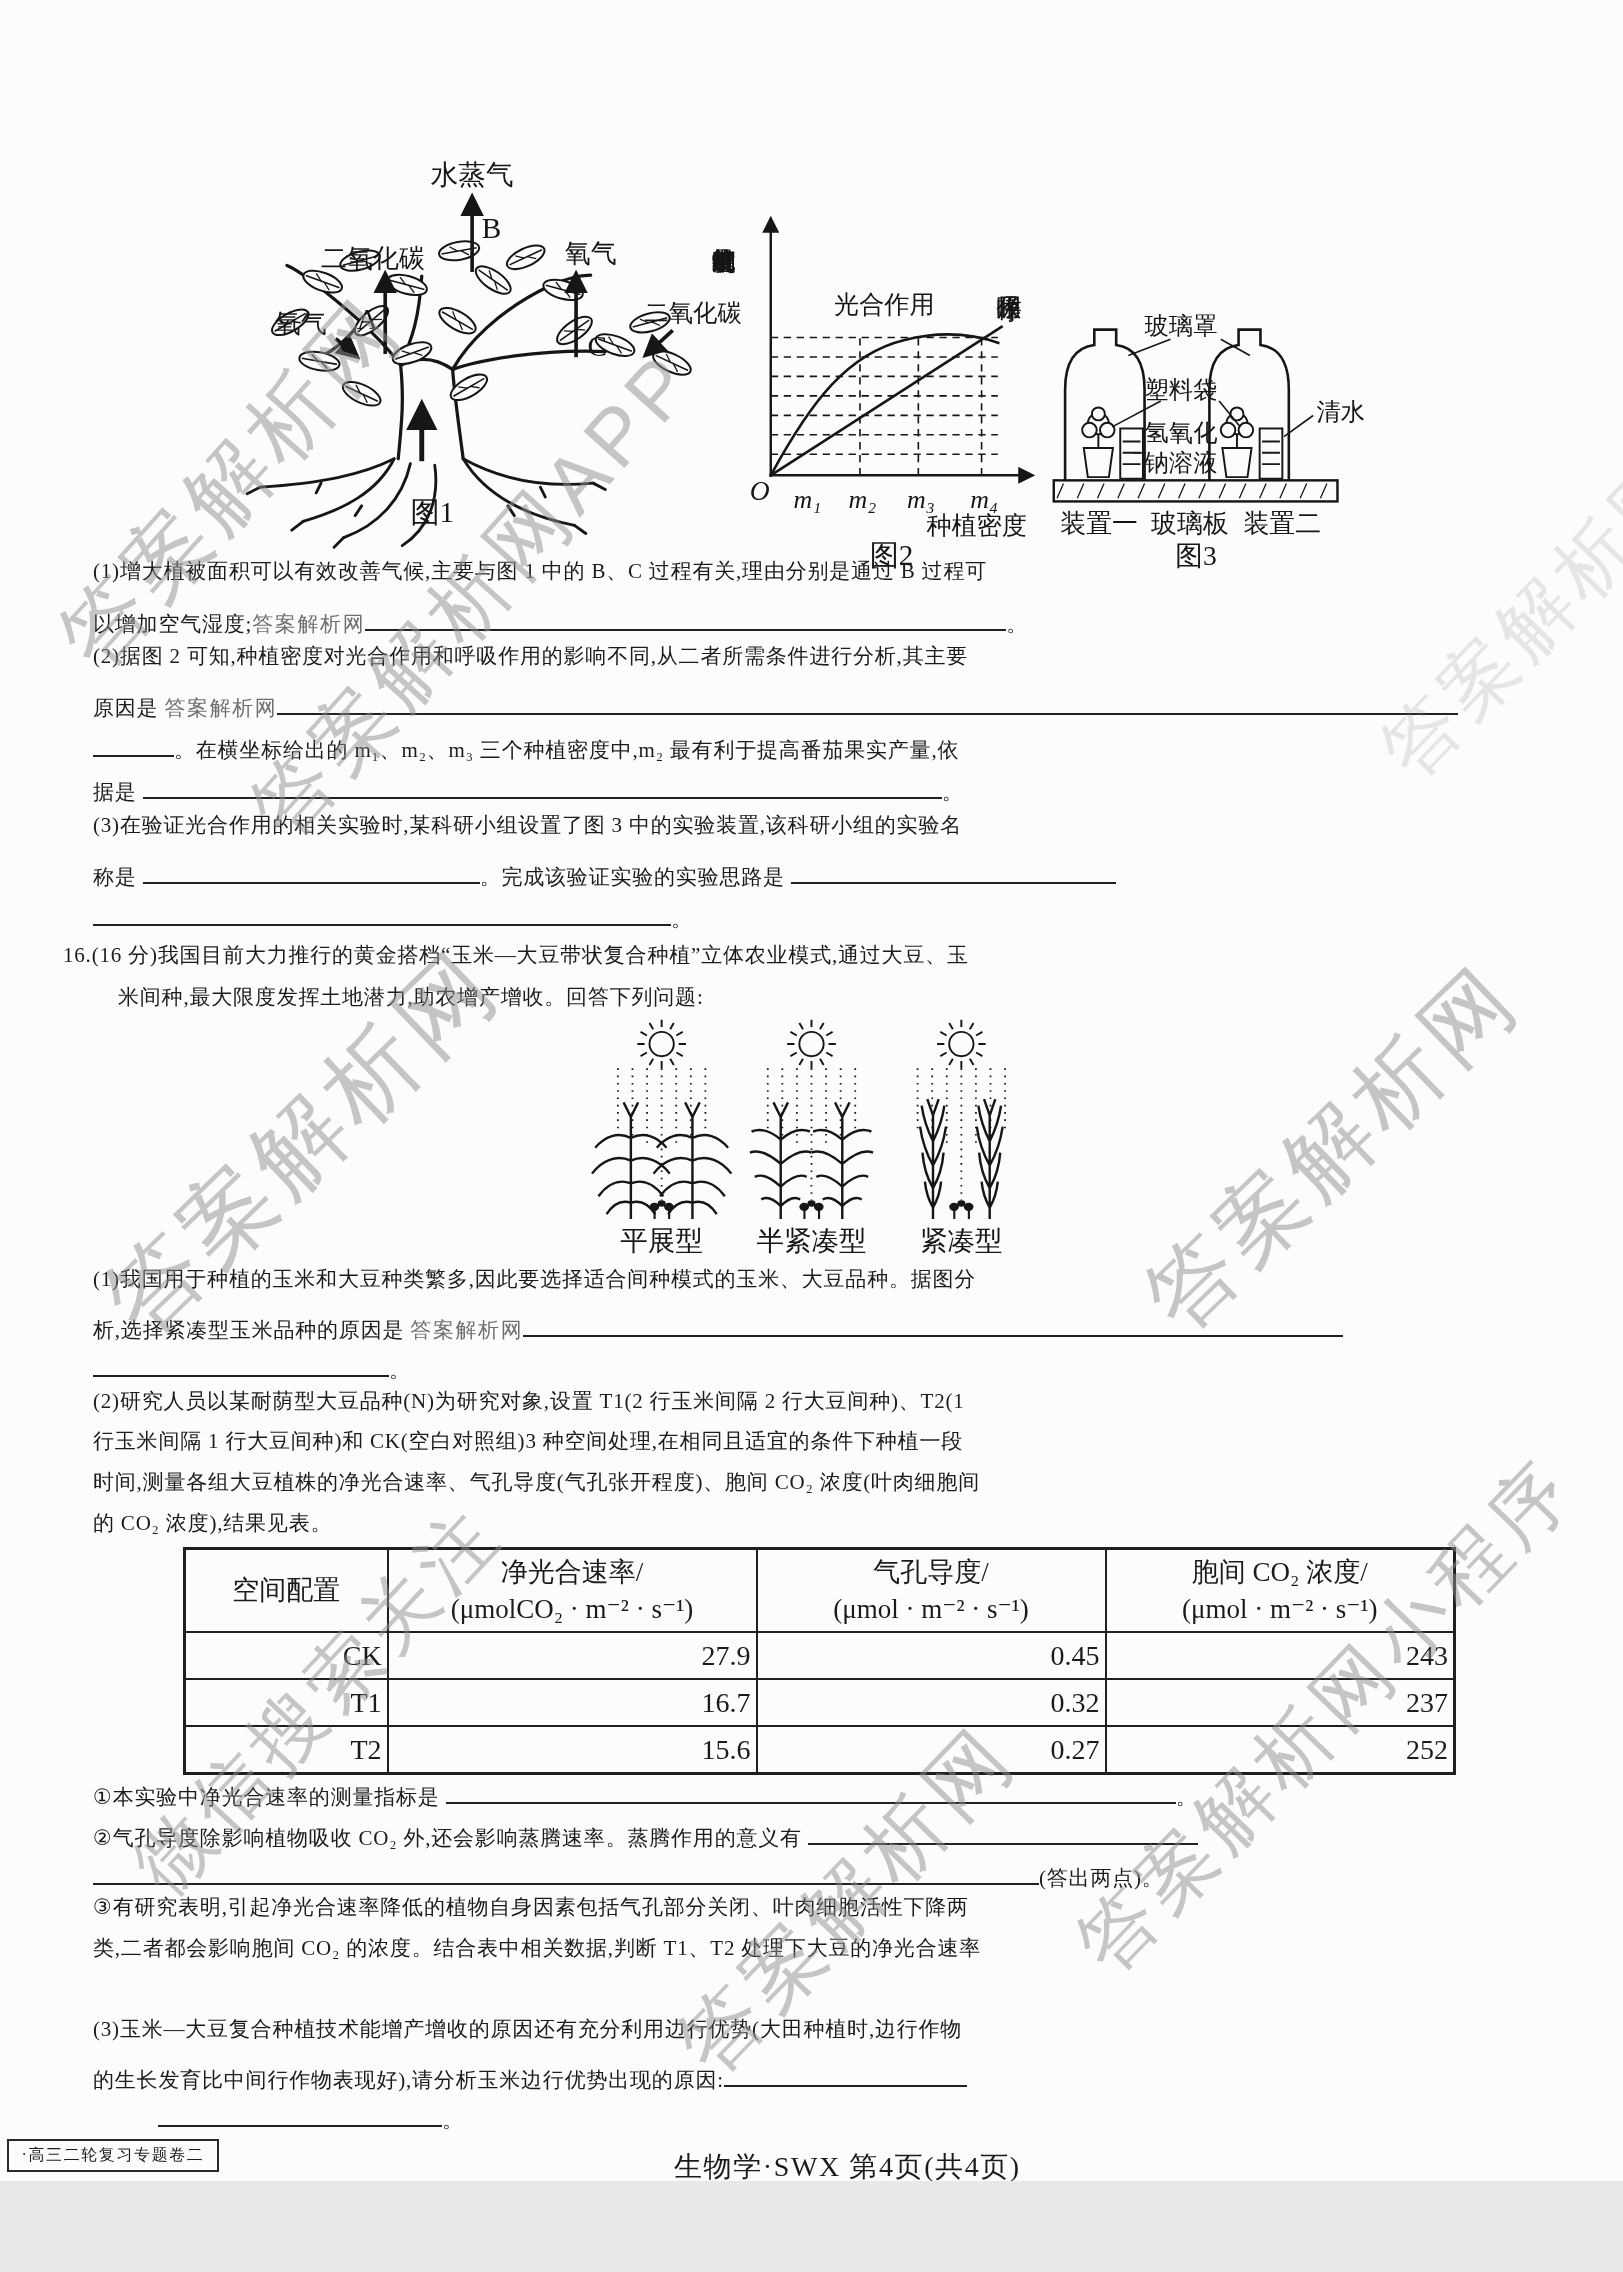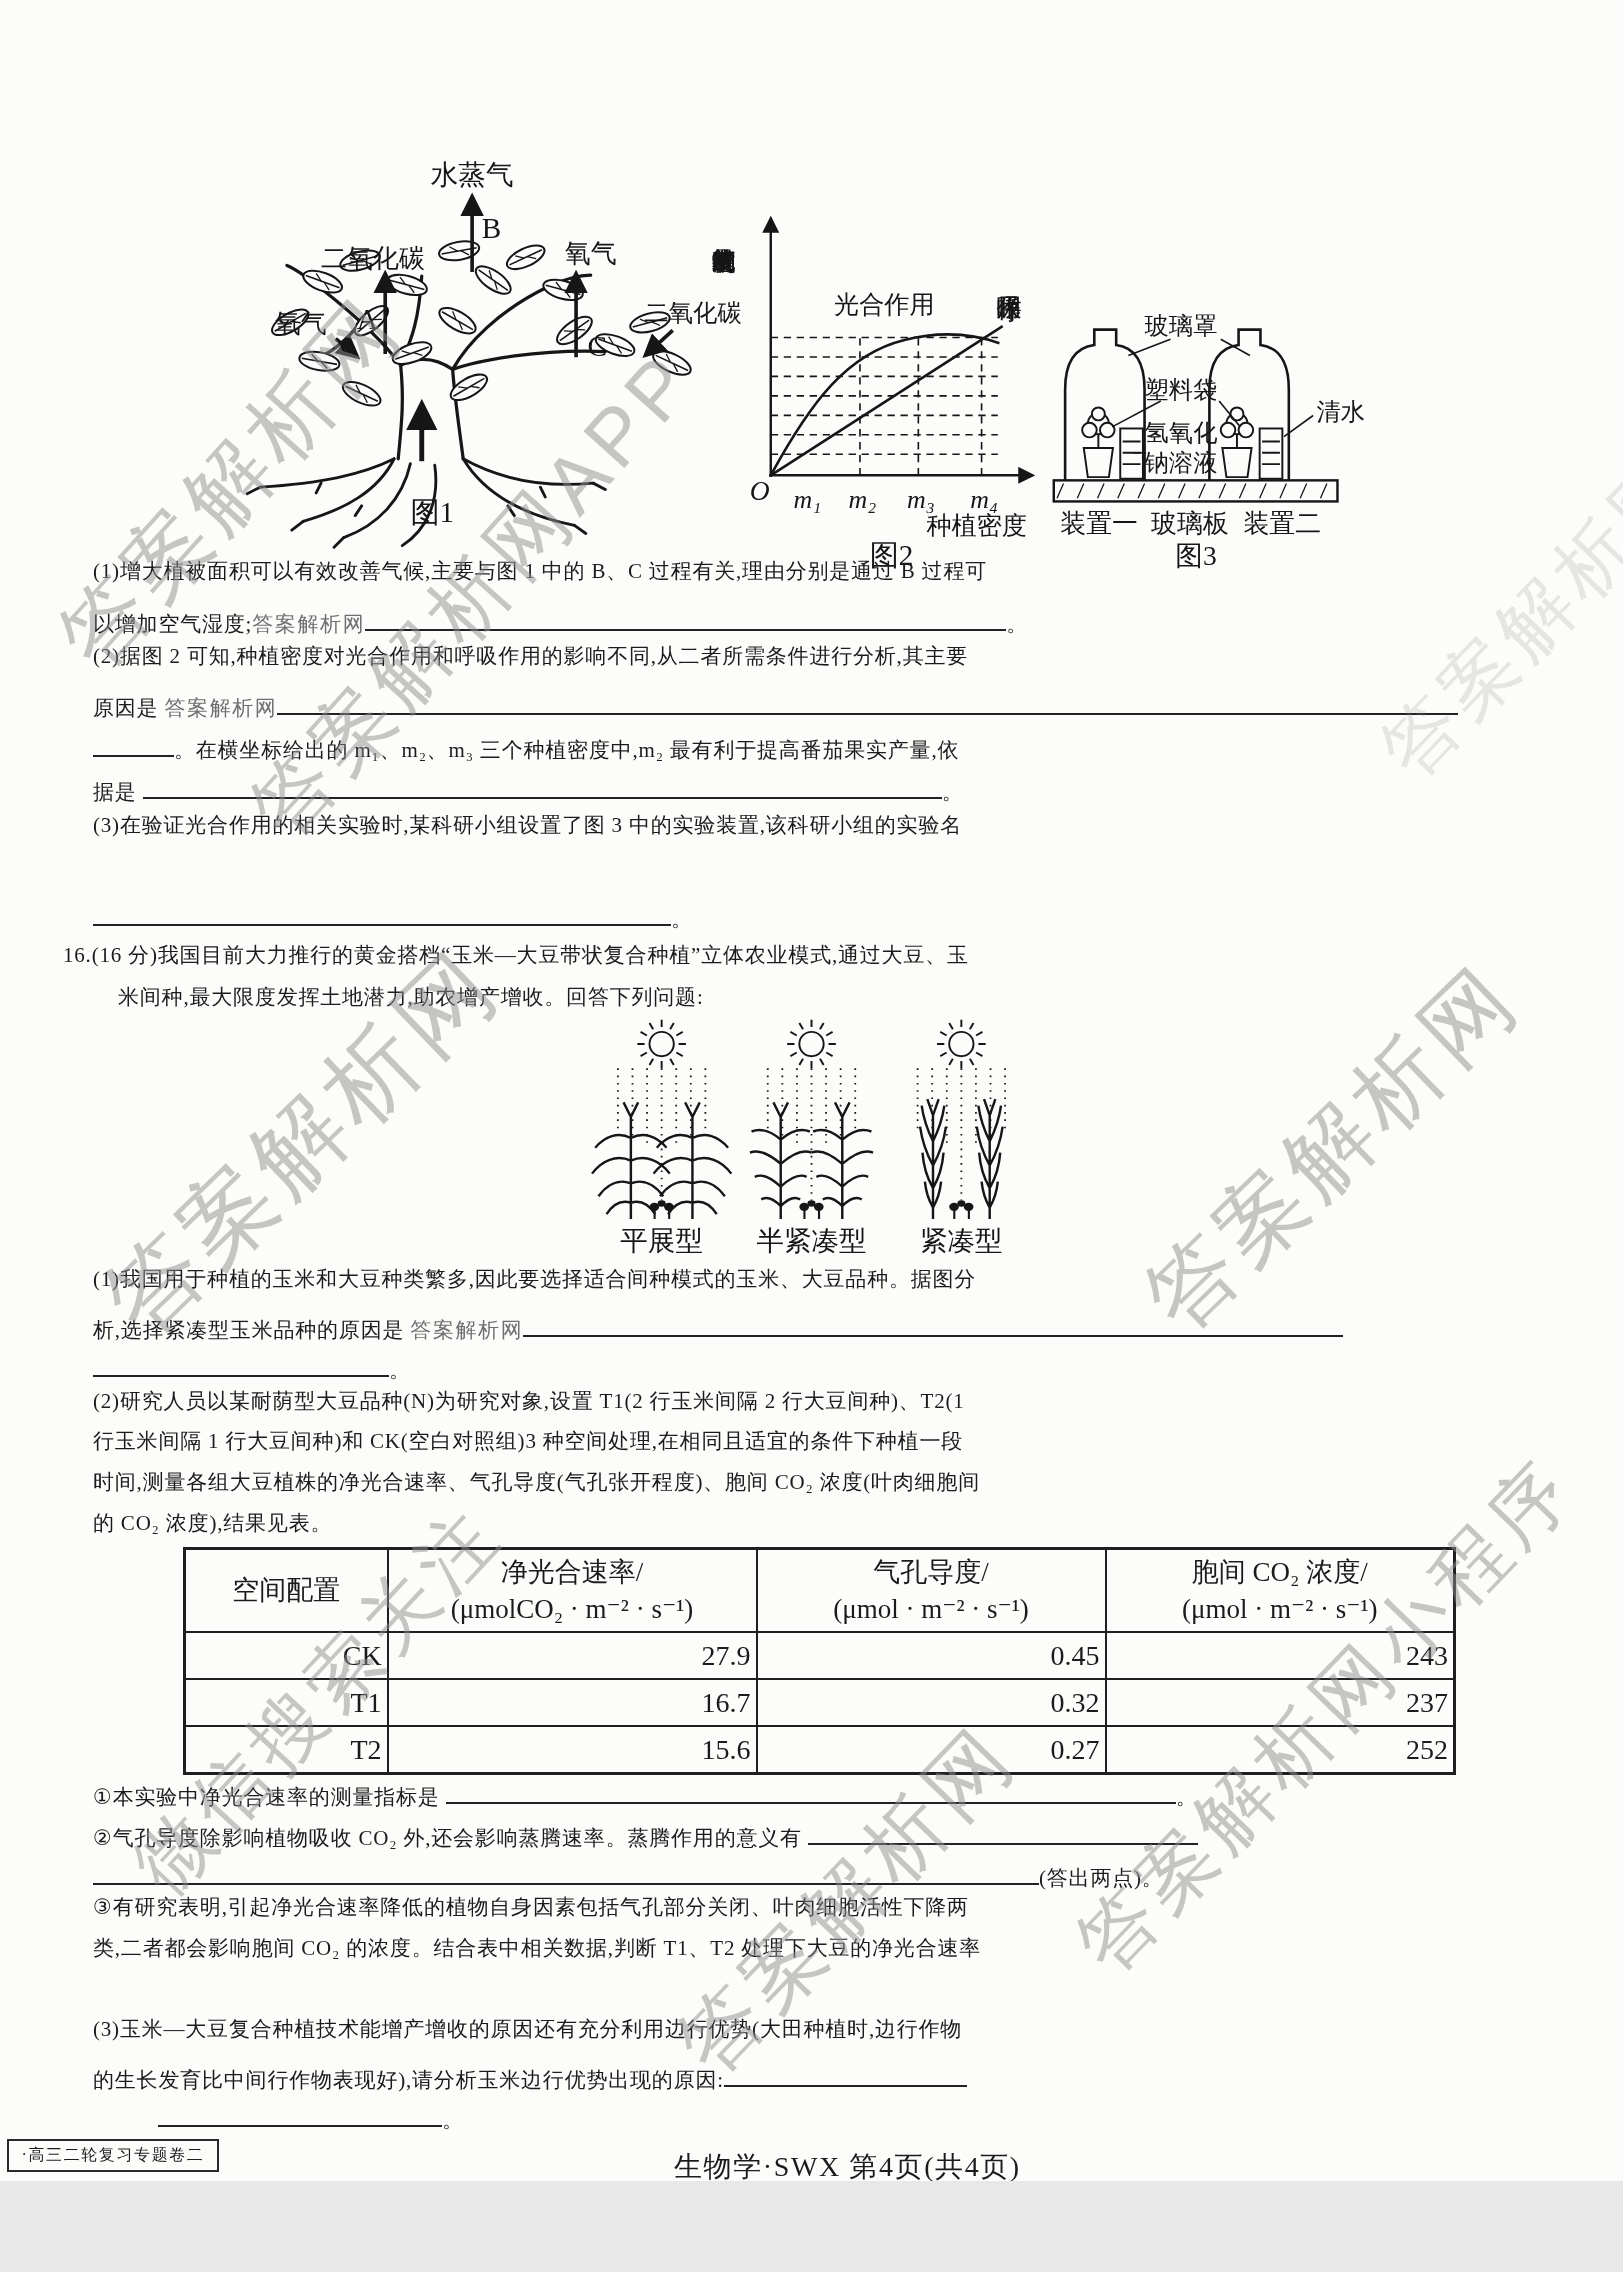--- a/index.html
+++ b/index.html
@@ -255,20 +255,21 @@
     </svg>
   </div>
 
   <div class="tline" style="left:93px;top:558px"><span class="t">(1)增大植被面积可以有效改善气候,主要与图 1 中的 B、C 过程有关,理由分别是通过 B 过程可</span></div>
   <div class="tline" style="left:93px;top:601px"><span class="t">以增加空气湿度;</span><span class="wmtxt">答案解析网</span><span class="ul" style="width: 641px;"></span><span class="t">。</span></div>
   <div class="tline" style="left:93px;top:643px"><span class="t">(2)据图 2 可知,种植密度对光合作用和呼吸作用的影响不同,从二者所需条件进行分析,其主要</span></div>
   <div class="tline" style="left:93px;top:685px"><span class="t">原因是 </span><span class="wmtxt">答案解析网</span><span class="ul" style="width: 1181px;"></span></div>
   <div class="tline" style="left:93px;top:727px"><span class="ul" style="width: 81px;"></span><span class="t">。在横坐标给出的 m₁、m₂、m₃ 三个种植密度中,m₂ 最有利于提高番茄果实产量,依</span></div>
   <div class="tline" style="left:93px;top:769px"><span class="t">据是 </span><span class="ul" style="width: 799px;"></span><span class="t">。</span></div>
   <div class="tline" style="left:93px;top:812px"><span class="t">(3)在验证光合作用的相关实验时,某科研小组设置了图 3 中的实验装置,该科研小组的实验名</span></div>
+  <div class="tline" style="left:93px;top:854px"><span class="t">称是 </span><span class="ul" style="width: 337px;"></span><span class="t">。完成该验证实验的实验思路是 </span><span class="ul" style="width: 325px;"></span></div>
   <div class="tline" style="left:93px;top:896px"><span class="ul" style="width: 578px;"></span><span class="t">。</span></div>
 
   <div class="tline" style="left:63px;top:942px"><span class="t">16.(16 分)我国目前大力推行的黄金搭档“玉米—大豆带状复合种植”立体农业模式,通过大豆、玉</span></div>
   <div class="tline" style="left:118px;top:984px"><span class="t">米间种,最大限度发挥土地潜力,助农增产增收。回答下列问题:</span></div>
 
   <div class="tline" style="left:93px;top:1266px"><span class="t">(1)我国用于种植的玉米和大豆种类繁多,因此要选择适合间种模式的玉米、大豆品种。据图分</span></div>
   <div class="tline" style="left:93px;top:1307px"><span class="t">析,选择紧凑型玉米品种的原因是 </span><span class="wmtxt">答案解析网</span><span class="ul" style="width: 820px;"></span></div>
   <div class="tline" style="left:93px;top:1347px"><span class="ul" style="width: 296px;"></span><span class="t">。</span></div>
 
   <div class="tline" style="left:93px;top:1388px"><span class="t">(2)研究人员以某耐荫型大豆品种(N)为研究对象,设置 T1(2 行玉米间隔 2 行大豆间种)、T2(1</span></div>

